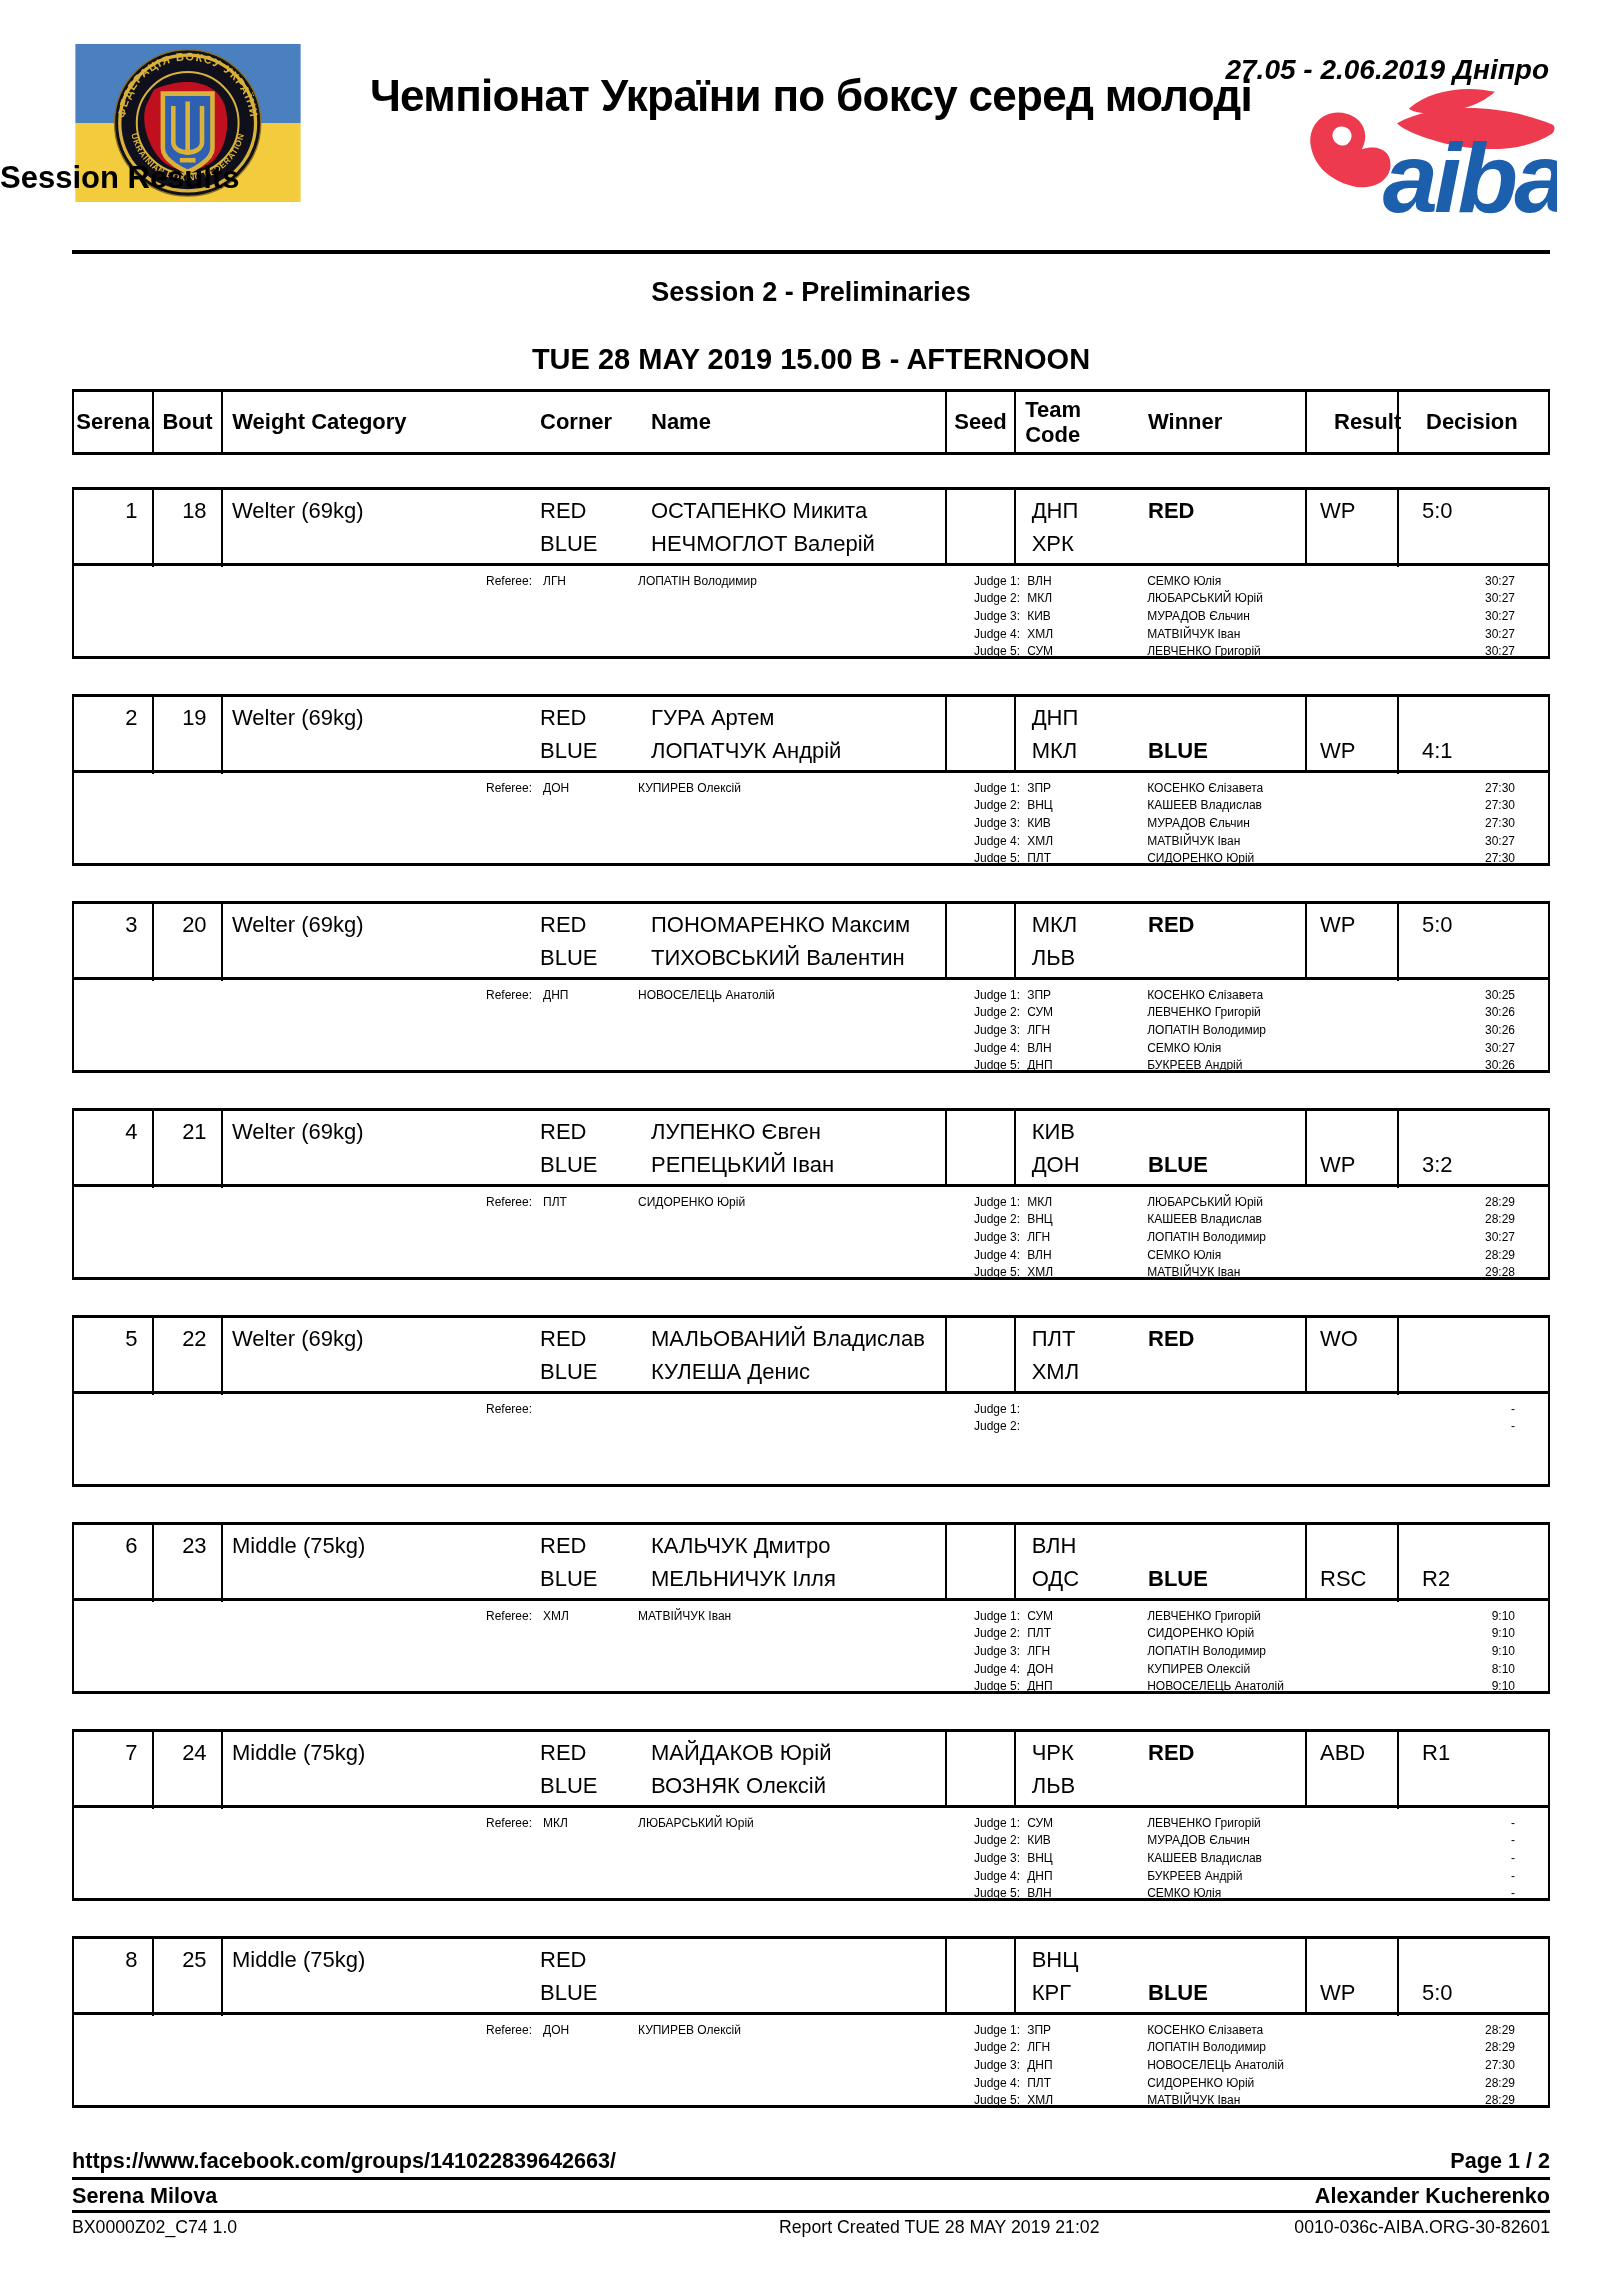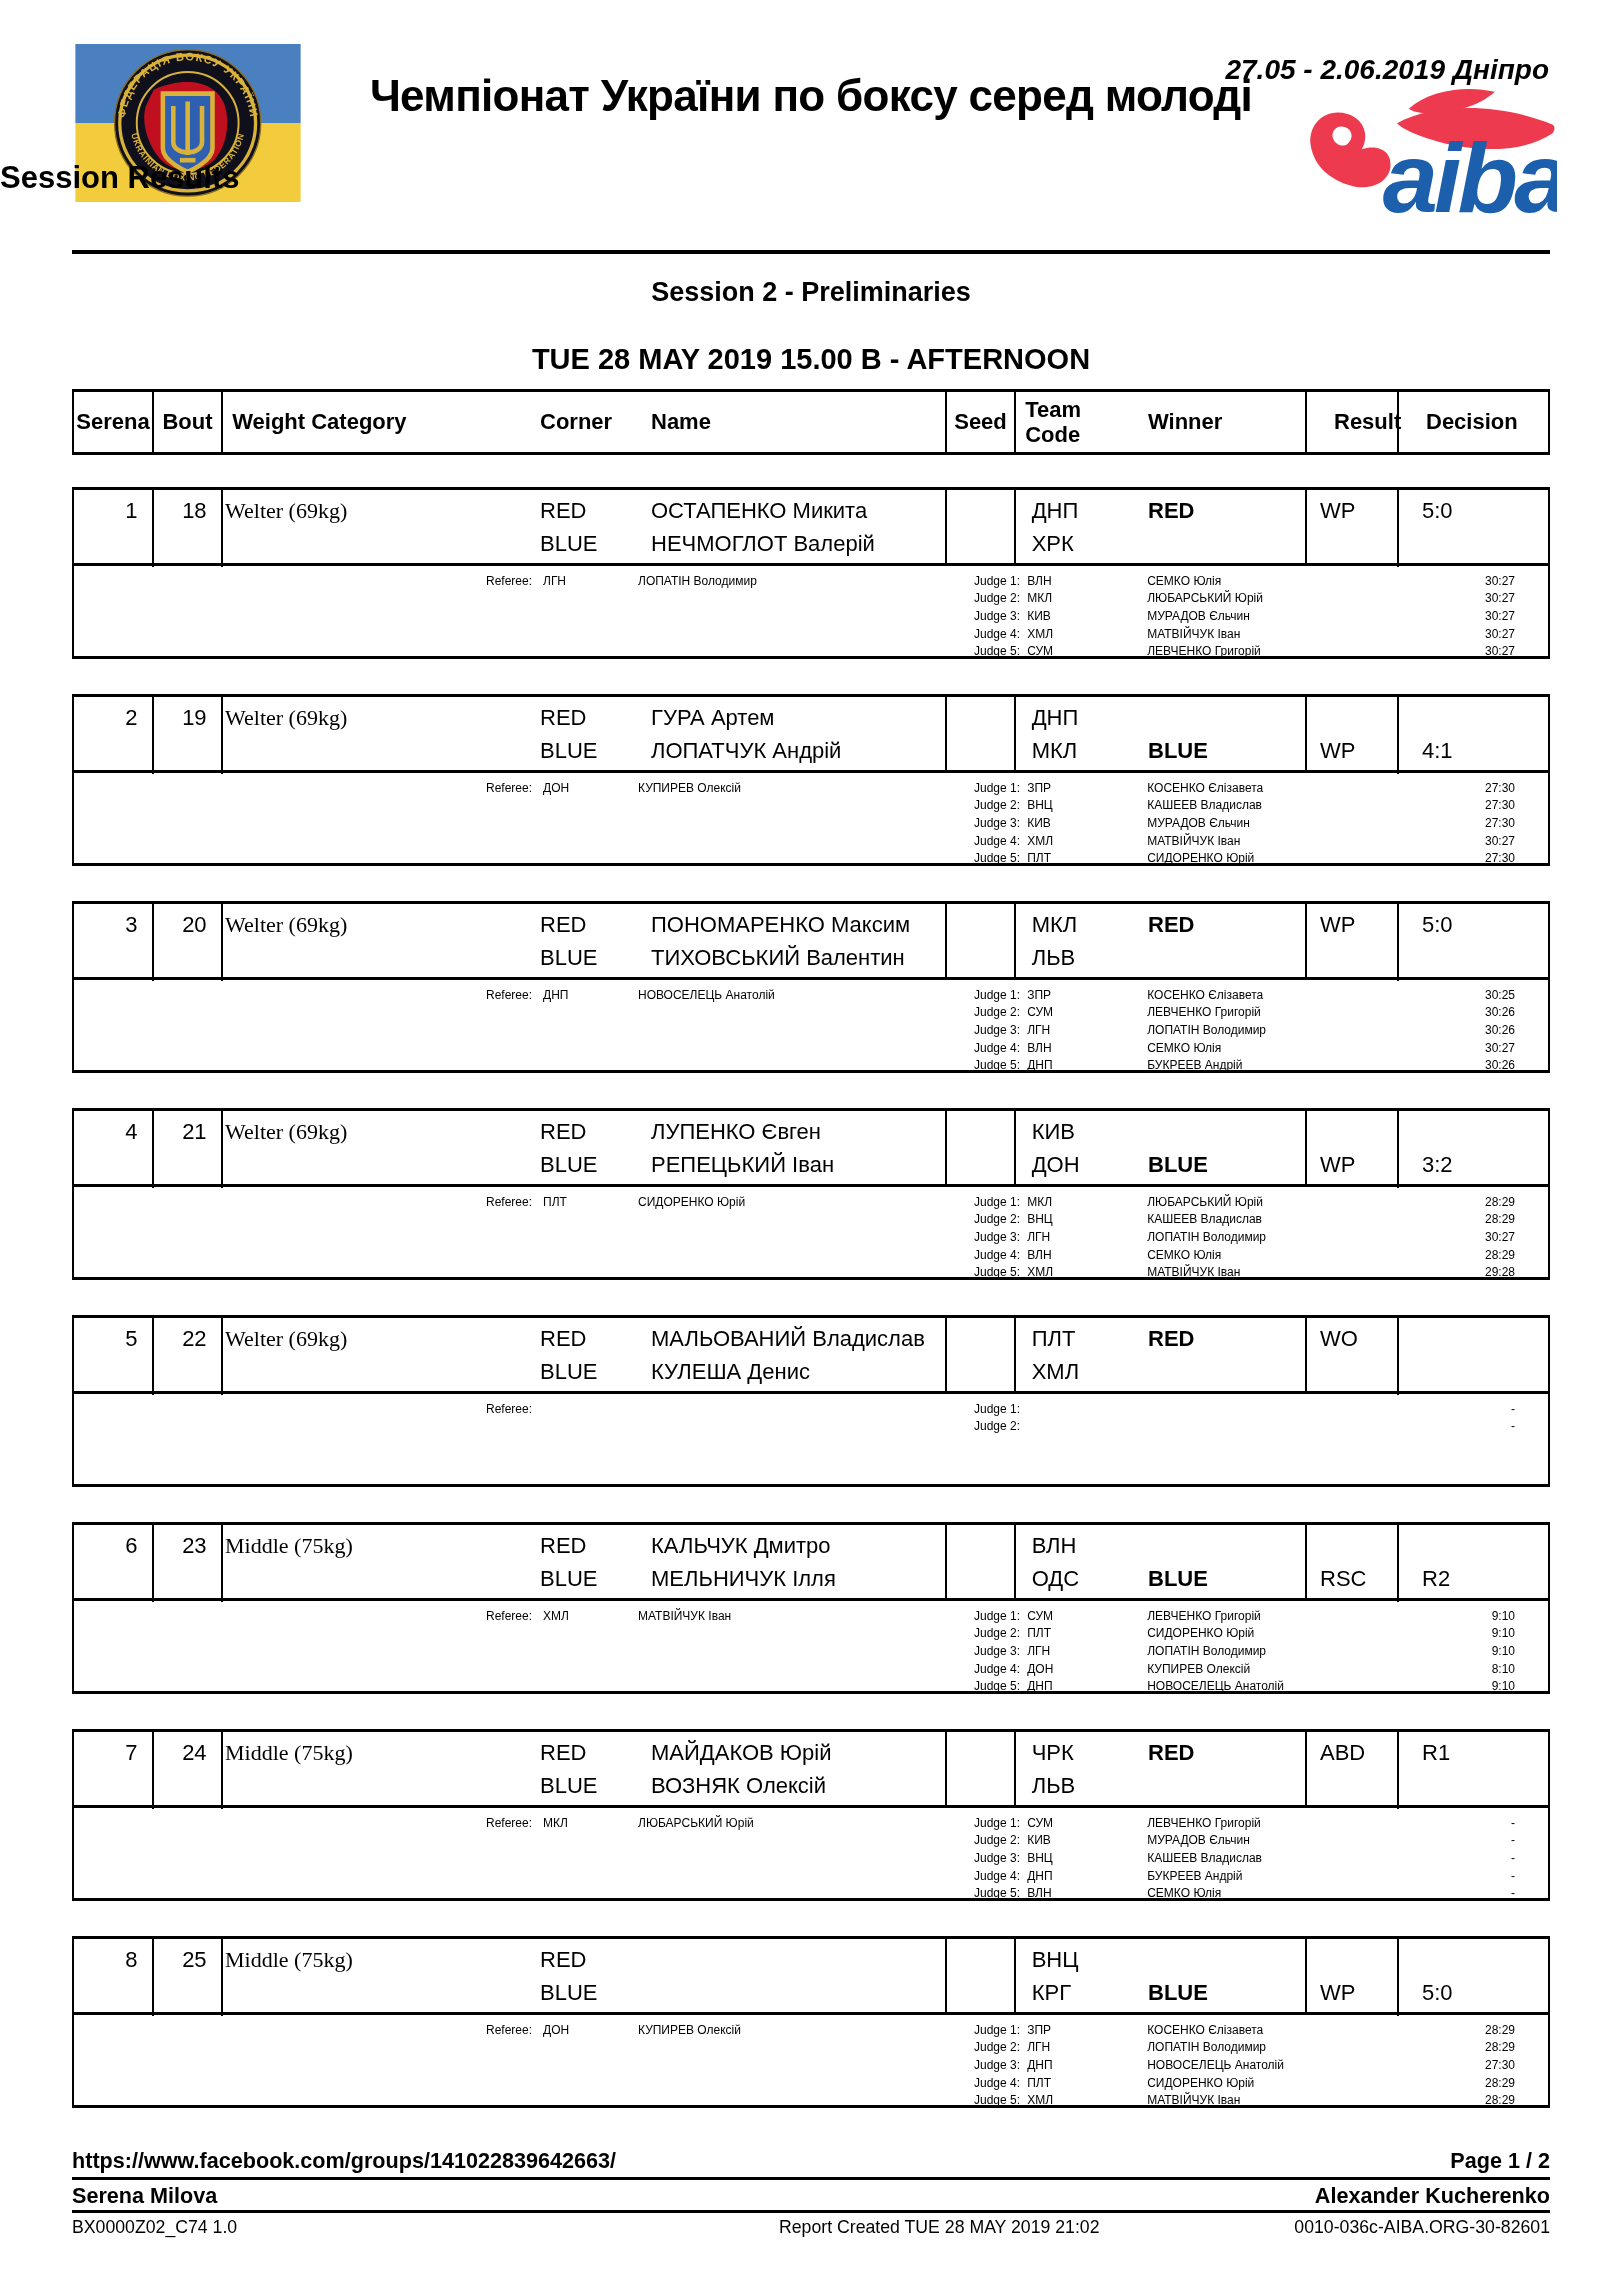--- a/index.html
+++ b/index.html
@@ -37,21 +37,21 @@
   .bout-list{position:absolute;left:72px;top:487px;width:1478px;}
   .bout{border:2px solid #000;border-top-width:3.9px;border-bottom-width:3.9px;margin-bottom:35px;}
   .bout-main{height:73px;}
   .bout-main.grid-cols>div{border-right:2px solid #000;height:73px;overflow:hidden;}
   .bout-main.grid-cols>div:last-child{border-right:none;padding-left:23px;}
   .line{height:33px;line-height:33px;font-size:22px;white-space:nowrap;}
   .pad-top{padding-top:3.9px;}
   .num{text-align:right;padding-right:14.4px;}
   .bigcell{display:grid;grid-template-columns:317px 111px 1fr;}
   .bigcell .sub{padding-top:3.9px;}
-  .weight{padding-left:2px;font-family:Liberation Serif, serif;}
+  .weight{padding-left:9px;}
   .teamcell{display:grid;grid-template-columns:132px 1fr;}
   .teamcode{padding-left:15.7px;}
   .winner{font-weight:bold;}
   .rescell,.deccell{padding-left:13px;}
 
   .officials{position:relative;border-top:3.3px solid #000;height:90px;font-size:12px;}
   .ref-row{position:absolute;left:0;top:6.5px;height:17.7px;line-height:17.7px;white-space:nowrap;}
   .ref-label{display:inline-block;width:458px;text-align:right;}
   .ref-team{display:inline-block;width:95px;margin-left:11px;}
   .judges{padding-top:6.5px;margin-left:841px;}

